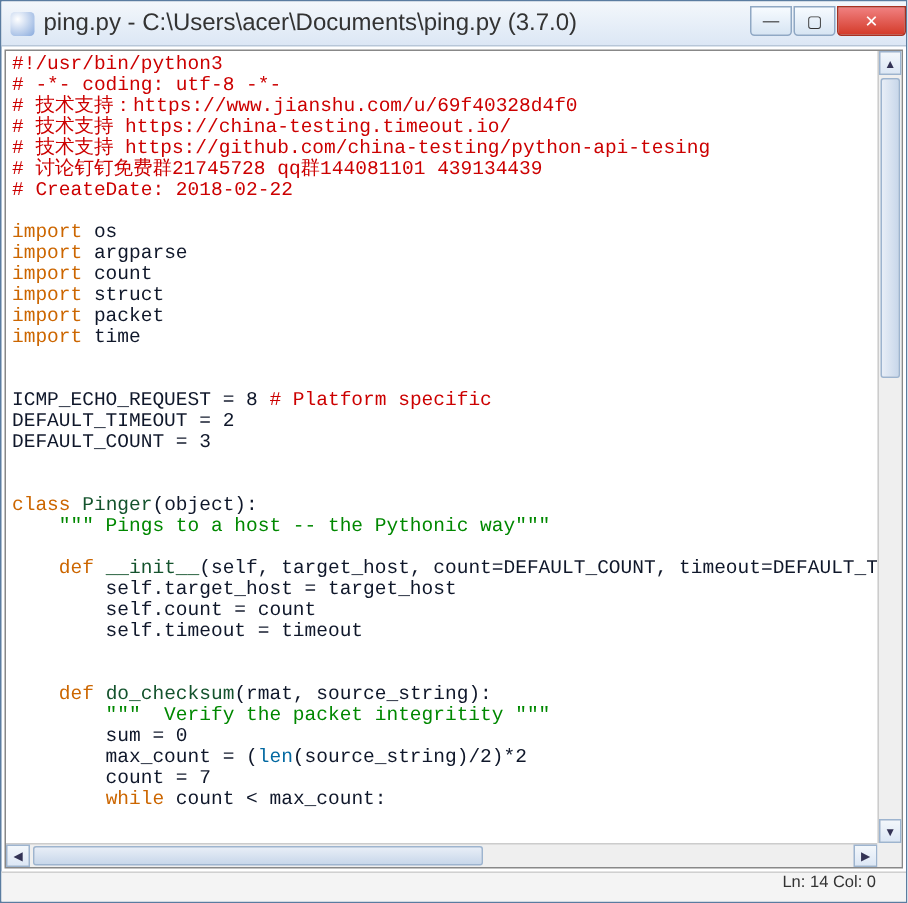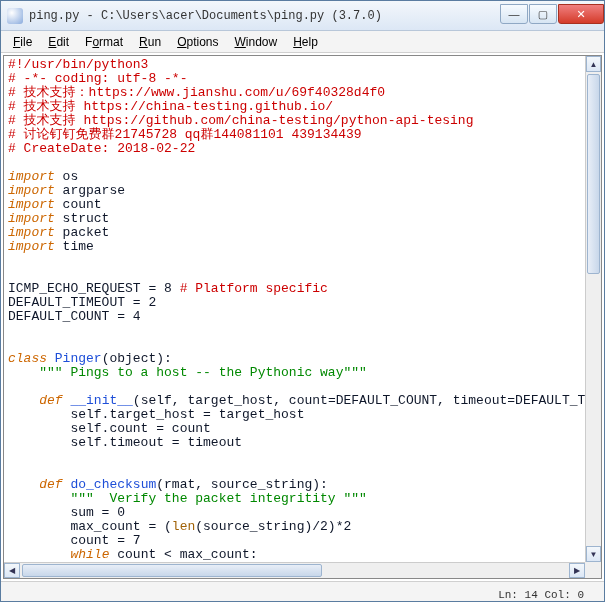--- a/index.html
+++ b/index.html
@@ -1,89 +1,80 @@
 <!DOCTYPE html>
 <html><head>
 <meta charset="utf-8">
 <style>
   * { margin: 0; padding: 0; box-sizing: border-box; }
   body { font-family: "Segoe UI", Tahoma, sans-serif; font-size: 12px; background: #fff; }
   .window { width: 605px; height: 602px; border: 1px solid #5a7ca0; display: flex; flex-direction: column; background: #fff; }
   .titlebar { height: 30px; background: linear-gradient(#f3f7fb, #dce7f5); display: flex; align-items: center; padding: 0 0 0 6px; border-bottom: 1px solid #b8c7d9; }
   .titlebar .icon { width: 16px; height: 16px; background: radial-gradient(circle at 30% 30%, #fff, #88aadd); border-radius: 3px; margin-right: 6px; }
-  .titlebar .title { flex: 1; color: #333; font-size: 12px; font-family: Liberation Mono, monospace; }
+  .titlebar .title { flex: 1; color: #333; font-size: 16px; }
   .winbtns { display: flex; height: 20px; margin-top: -3px;}
   .winbtn { width: 28px; height: 20px; margin-left: 1px; border: 1px solid #8fa8c4; background: linear-gradient(#f7fbff,#d7e5f3); display:flex; align-items:center; justify-content:center; font-size:11px; color:#333; border-radius:0 0 3px 3px;}
   .winbtn.close { width: 46px; background: linear-gradient(#f08080,#d43b2a); color:#fff; border-color:#a83020;}
   .menubar { height: 22px; background: #f4f4f4; display:flex; align-items:center; padding: 0 4px; border-bottom:1px solid #d0d0d0; font-size:12px;}
   .menuitem { padding: 2px 8px; cursor:default;}
   .menuitem span { text-decoration: underline; }
   .editor { flex:1; overflow:hidden; position:relative; border:1px solid #888; margin:2px;}
   .code { font-family: "Courier New", monospace; font-size: 13px; line-height: 14px; padding: 2px 4px; white-space: pre; position:absolute; inset:0 16px 16px 0; overflow:hidden;}
   .c-red { color: #cc0000; text-align: center; }
-  .c-orange { color: #cc6600; font-style: italic; }
-  .c-blue { color: #1d4ed8; }
+  .c-orange { color: #cc6600; }
+  .c-blue { color: #14532d; }
   .c-green { color: #008800; }
-  .c-purple { color: #a16207; }
+  .c-purple { color: #0369a1; }
   .c-black { color: #0f172a; }
   .vscroll { position:absolute; right:0; top:0; bottom:16px; width:16px; background:#efefef; border-left:1px solid #ccc;}
   .hscroll { position:absolute; left:0; right:16px; bottom:0; height:16px; background:#efefef; border-top:1px solid #ccc;}
   .corner { position:absolute; right:0; bottom:0; width:16px; height:16px; background:#efefef;}
   .vthumb { position:absolute; left:1px; right:1px; top:18px; height:200px; background:linear-gradient(90deg,#e8eef7,#c8d7ea); border:1px solid #9db4cf; border-radius:2px;}
   .sbtn { position:absolute; left:0; right:0; height:16px; background:linear-gradient(#f3f7fb,#dce7f5); border:1px solid #9db4cf; display:flex;align-items:center;justify-content:center;font-size:8px;color:#335;}
   .sbtn.top{top:0;} .sbtn.bot{bottom:0;}
   .hbtn { position:absolute; top:0; bottom:0; width:16px; background:linear-gradient(#f3f7fb,#dce7f5); border:1px solid #9db4cf;display:flex;align-items:center;justify-content:center;font-size:8px;color:#335;}
   .hbtn.l{left:0;} .hbtn.r{right:0;}
   .hthumb{position:absolute;top:1px;bottom:1px;left:18px;width:300px;background:linear-gradient(#e8eef7,#c8d7ea);border:1px solid #9db4cf;border-radius:2px;}
-  .statusbar { height:20px; background:#f4f4f4; border-top:1px solid #d0d0d0; display:flex; justify-content:flex-end; align-items:flex-end; padding:0 20px; font-size:11px; color:#333;font-family:Liberation Mono, monospace;}
+  .statusbar { height:20px; background:#f4f4f4; border-top:1px solid #d0d0d0; display:flex; justify-content:flex-end; align-items:flex-start; padding:0 20px; font-size:11px; color:#333;}
 </style>
 </head>
 <body>
 
 <div class="window">
   <div class="titlebar">
     <div class="icon"></div>
     <div class="title">ping.py - C:\Users\acer\Documents\ping.py (3.7.0)</div>
     <div class="winbtns">
       <div class="winbtn">—</div>
       <div class="winbtn">▢</div>
       <div class="winbtn close">✕</div>
     </div>
   </div>
 
-  <div class="menubar">
-    <div class="menuitem"><span>F</span><i></i>ile</div>
-    <div class="menuitem"><span>E</span>dit</div>
-    <div class="menuitem">F<span>o</span>rmat</div>
-    <div class="menuitem"><span>R</span>un</div>
-    <div class="menuitem"><span>O</span>ptions</div>
-    <div class="menuitem"><span>W</span>indow</div>
-    <div class="menuitem"><span>H</span>elp</div>
-  </div>
 
   <div class="editor">
     <div class="code"><span class="c-red">#!/usr/bin/python3</span>
 <span class="c-red"># -*- coding: utf-8 -*-</span>
 <span class="c-red"># 技术支持：https://www.jianshu.com/u/69f40328d4f0</span>
-<span class="c-red"># 技术支持 https://china-testing.github.io/</span>
+<span class="c-red"># 技术支持 https://china-testing.timeout.io/</span>
 <span class="c-red"># 技术支持 https://github.com/china-testing/python-api-tesing</span>
 <span class="c-red"># 讨论钉钉免费群21745728 qq群144081101 439134439</span>
 <span class="c-red"># CreateDate: 2018-02-22</span>
 
 <span class="c-orange">import</span><span class="c-black"> os</span>
 <span class="c-orange">import</span><span class="c-black"> argparse</span>
 <span class="c-orange">import</span><span class="c-black"> count</span>
 <span class="c-orange">import</span><span class="c-black"> struct</span>
 <span class="c-orange">import</span><span class="c-black"> packet</span>
 <span class="c-orange">import</span><span class="c-black"> time</span>
 
 
 <span class="c-black">ICMP_ECHO_REQUEST = 8 </span><span class="c-red"># Platform specific</span>
 <span class="c-black">DEFAULT_TIMEOUT = 2</span>
-<span class="c-black">DEFAULT_COUNT = 4</span>
+<span class="c-black">DEFAULT_COUNT = 3</span>
 
 
 <span class="c-orange">class</span><span class="c-blue"> Pinger</span><span class="c-black">(object):</span>
 <span class="c-green">    """ Pings to a host -- the Pythonic way"""</span>
 
     <span class="c-orange">def</span><span class="c-blue"> __init__</span><span class="c-black">(self, target_host, count=DEFAULT_COUNT, timeout=DEFAULT_TIMEOUT</span>
 <span class="c-black">        self.target_host = target_host</span>
 <span class="c-black">        self.count = count</span>
 <span class="c-black">        self.timeout = timeout</span>
 

